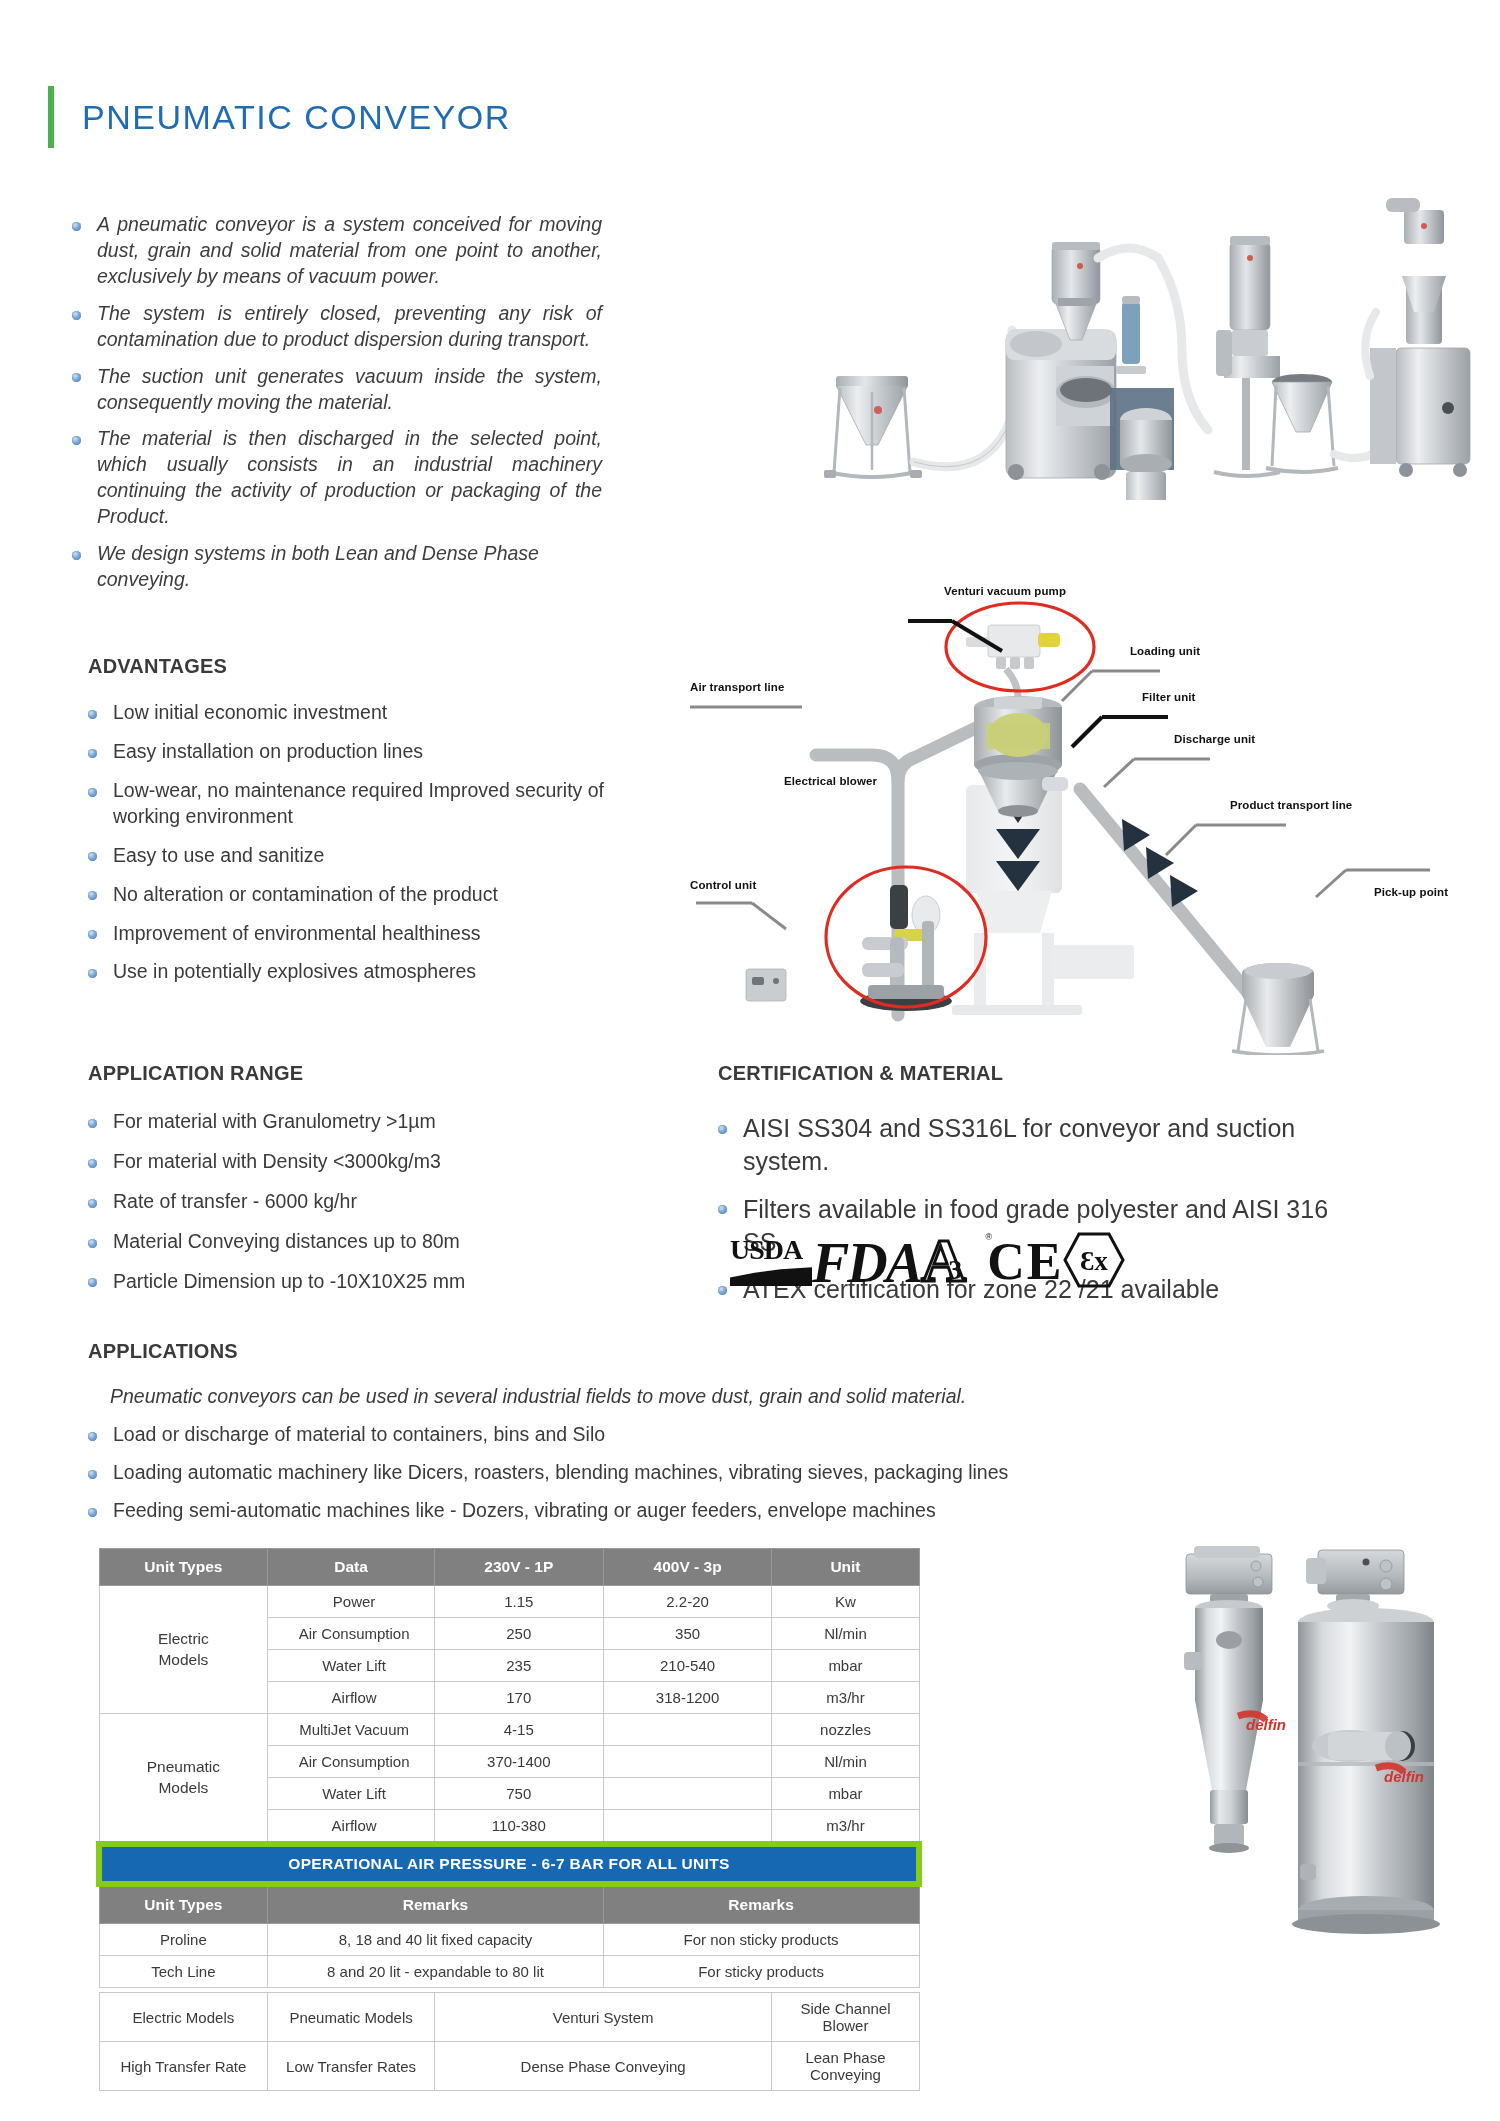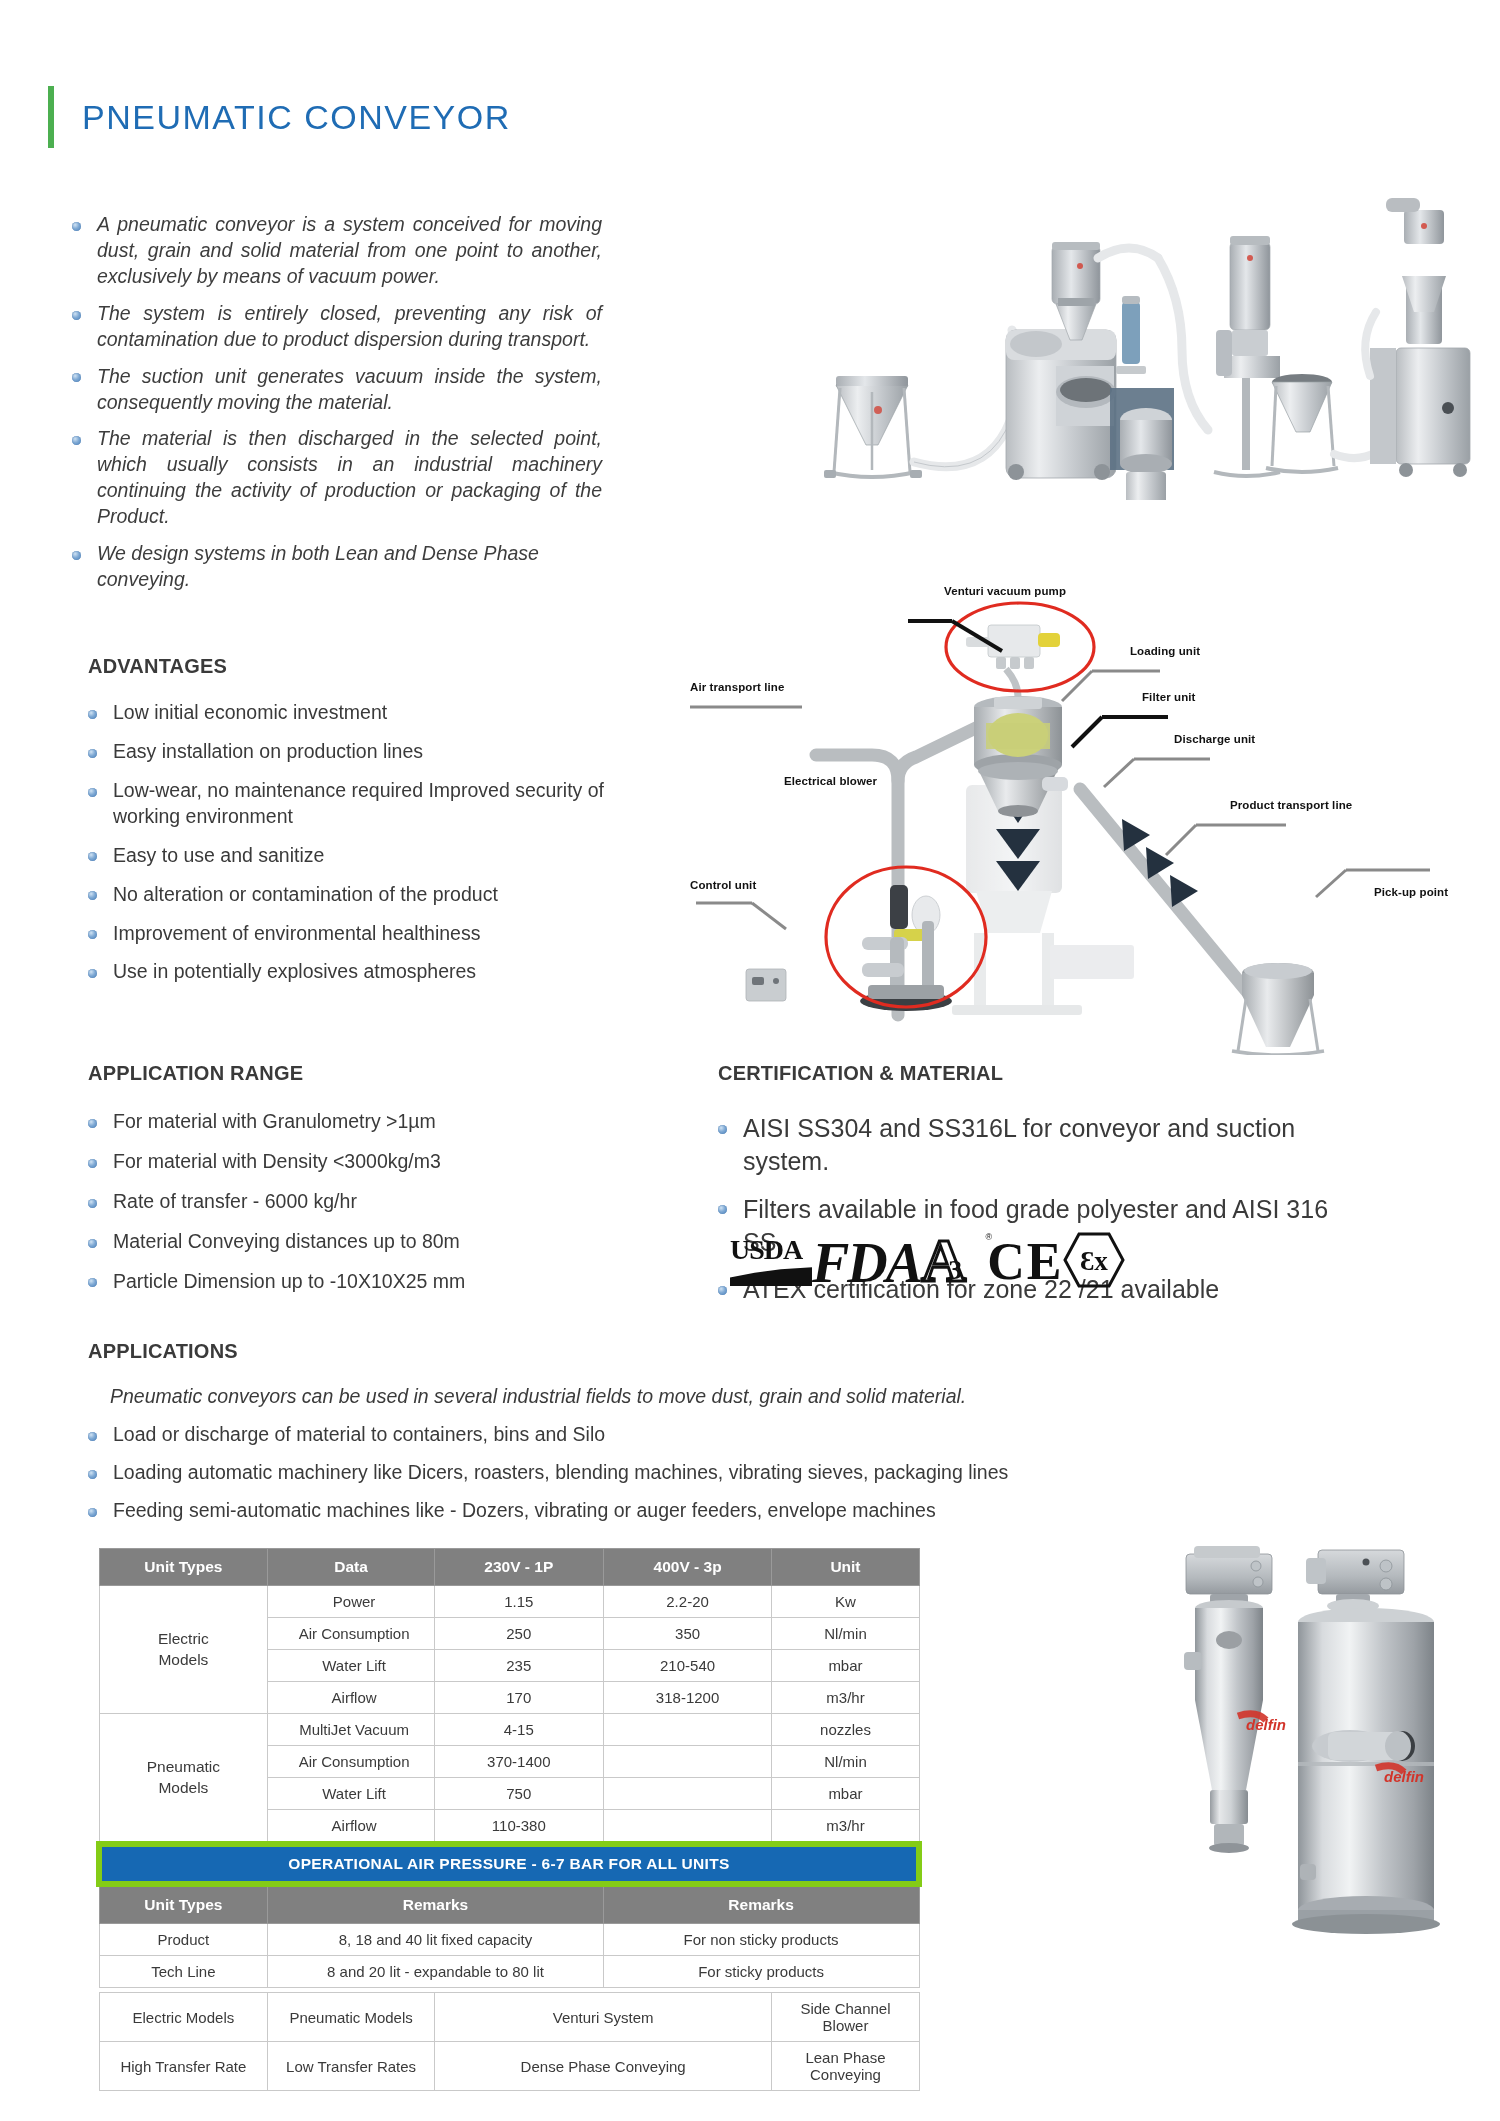--- a/index.html
+++ b/index.html
@@ -627,21 +627,21 @@
       <tr class="banner-row">
         <td colspan="5">OPERATIONAL AIR PRESSURE - 6-7 BAR FOR ALL UNITS</td>
       </tr>
 
       <tr class="sub-head">
         <td>Unit Types</td>
         <td colspan="2">Remarks</td>
         <td colspan="2">Remarks</td>
       </tr>
       <tr>
-        <td>Product</td>
+        <td>Proline</td>
         <td colspan="2">8, 18 and 40 lit fixed capacity</td>
         <td colspan="2">For non sticky products</td>
       </tr>
       <tr>
         <td>Tech Line</td>
         <td colspan="2">8 and 20 lit - expandable to 80 lit</td>
         <td colspan="2">For sticky products</td>
       </tr>
 
       <tr class="gap-row">

